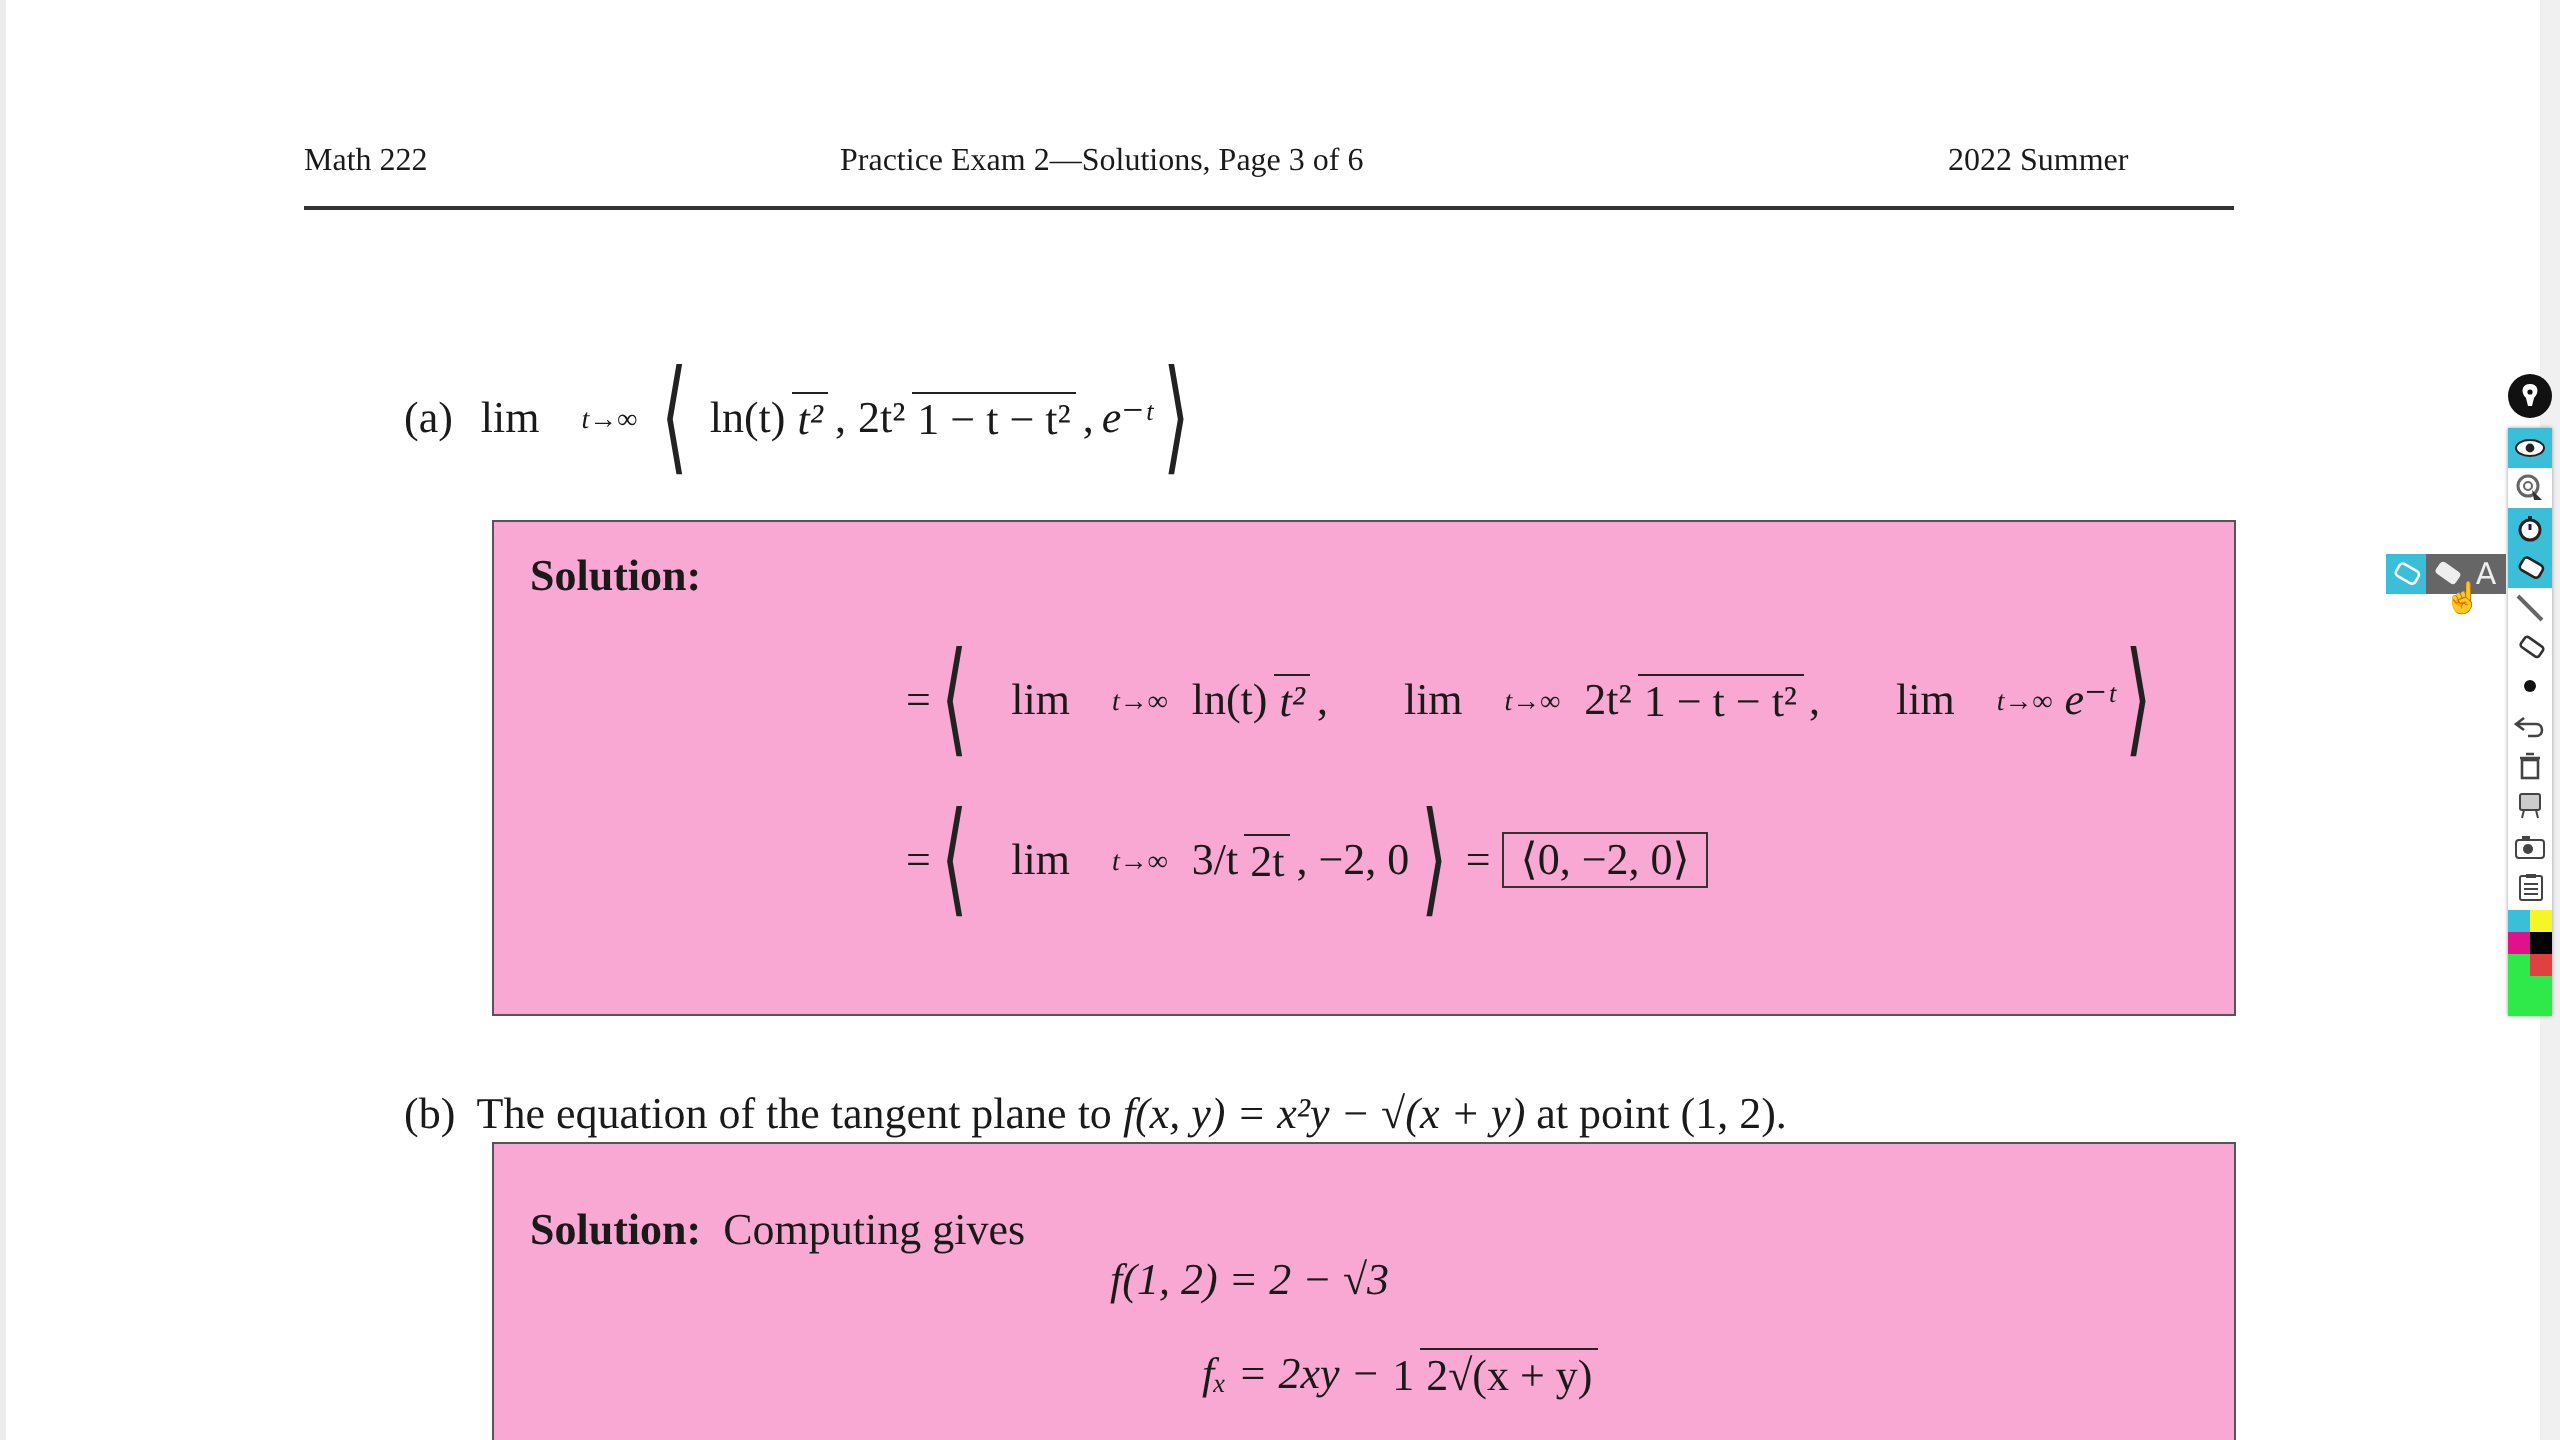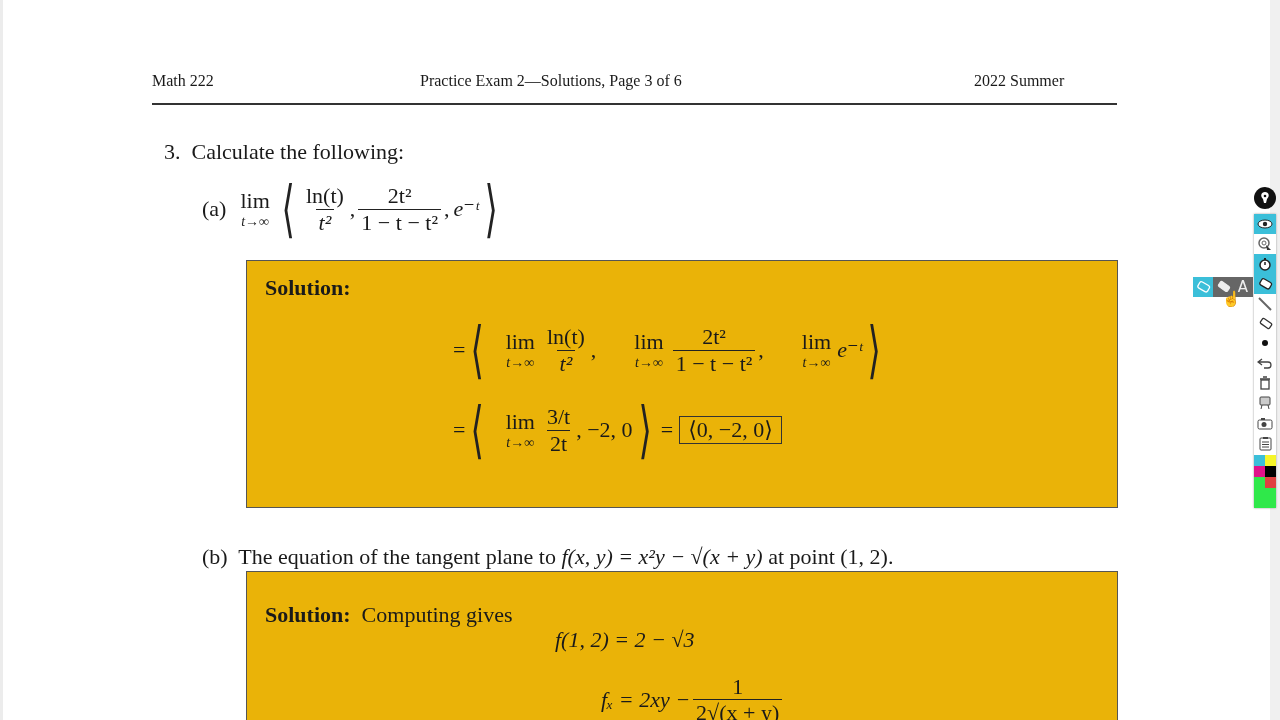--- a/index.html
+++ b/index.html
@@ -20,29 +20,29 @@
   .hdr { position:absolute; top:72px; font-size:16px; }
   .hdr-left { left:152px; }
   .hdr-center { left:420px; }
   .hdr-right { left:974px; }
   .hdr-rule { position:absolute; left:152px; top:103px; width:965px; height:1.5px; background:#333; }
 
   .q { position:absolute; font-size:22px; }
   .q3 { left:164px; top:139px; }
 
   .math { position:absolute; font-size:22px; display:flex; align-items:center; white-space:nowrap; }
-  .frac { display:inline-flex; flex-direction:column; align-items:center; margin:0 3px; }
+  .frac { display:inline-flex; align-items:center; margin:0 3px; }
   .frac .num { padding:0 3px; line-height:1.15; }
   .frac .den { padding:0 3px; line-height:1.15; border-top:1.5px solid #222; }
-  .lim { display:inline-flex; flex-direction:column; align-items:center; margin:0 6px 0 16px; }
+  .lim { display:inline-flex; flex-direction:row; align-items:center; margin:0 6px 0 16px;gap:21px; }
   .lim .l { line-height:1; }
   .lim .sub { font-size:14px; font-style:italic; line-height:1; margin-top:3px; }
   .bigangle { font-size:62px; line-height:1; transform:scaleX(0.55); display:inline-block; font-weight:200; color:#222; }
 
-  .box { position:absolute; border:1.5px solid #555; background:#eab308; }
+  .box { position:absolute; border:1.5px solid #555; background:#f9a8d4; }
   .box1 { left:246px; top:260px; width:870px; height:246px; }
   .box2 { left:246px; top:571px; width:870px; height:160px; }
   .sol { position:absolute; left:18px; font-size:22px; font-weight:bold; }
   .sol-text { font-weight:normal; }
 
   .answer-box { border:1.5px solid #333; padding:0 8px; margin-left:6px; }
 
   
   .tb-logo { position:absolute; left:1254px; top:187px; width:22px; height:22px; border-radius:50%; background:#111;
              display:flex; align-items:center; justify-content:center; }
@@ -66,24 +66,20 @@
 <div class="left-edge"></div>
 <div class="right-strip"></div>
 
 <div class="page">
 
   <div class="hdr hdr-left serif">Math 222</div>
   <div class="hdr hdr-center serif">Practice Exam 2—Solutions, Page 3 of 6</div>
   <div class="hdr hdr-right serif">2022 Summer</div>
   <div class="hdr-rule"></div>
 
-  <div class="q q3 serif">
-    <span>3.</span>&nbsp;
-    <span>Calculate the following:</span>
-  </div>
 
   <div class="math serif" style="left:202px; top:178px;">
     <span>(a)</span>
     <span class="lim" style="margin-left:14px;">
       <span class="l">lim</span>
       <span class="sub">t→∞</span>
     </span>
     <span class="bigangle">⟨</span>
     <span class="frac">
       <span class="num">ln(t)</span>

